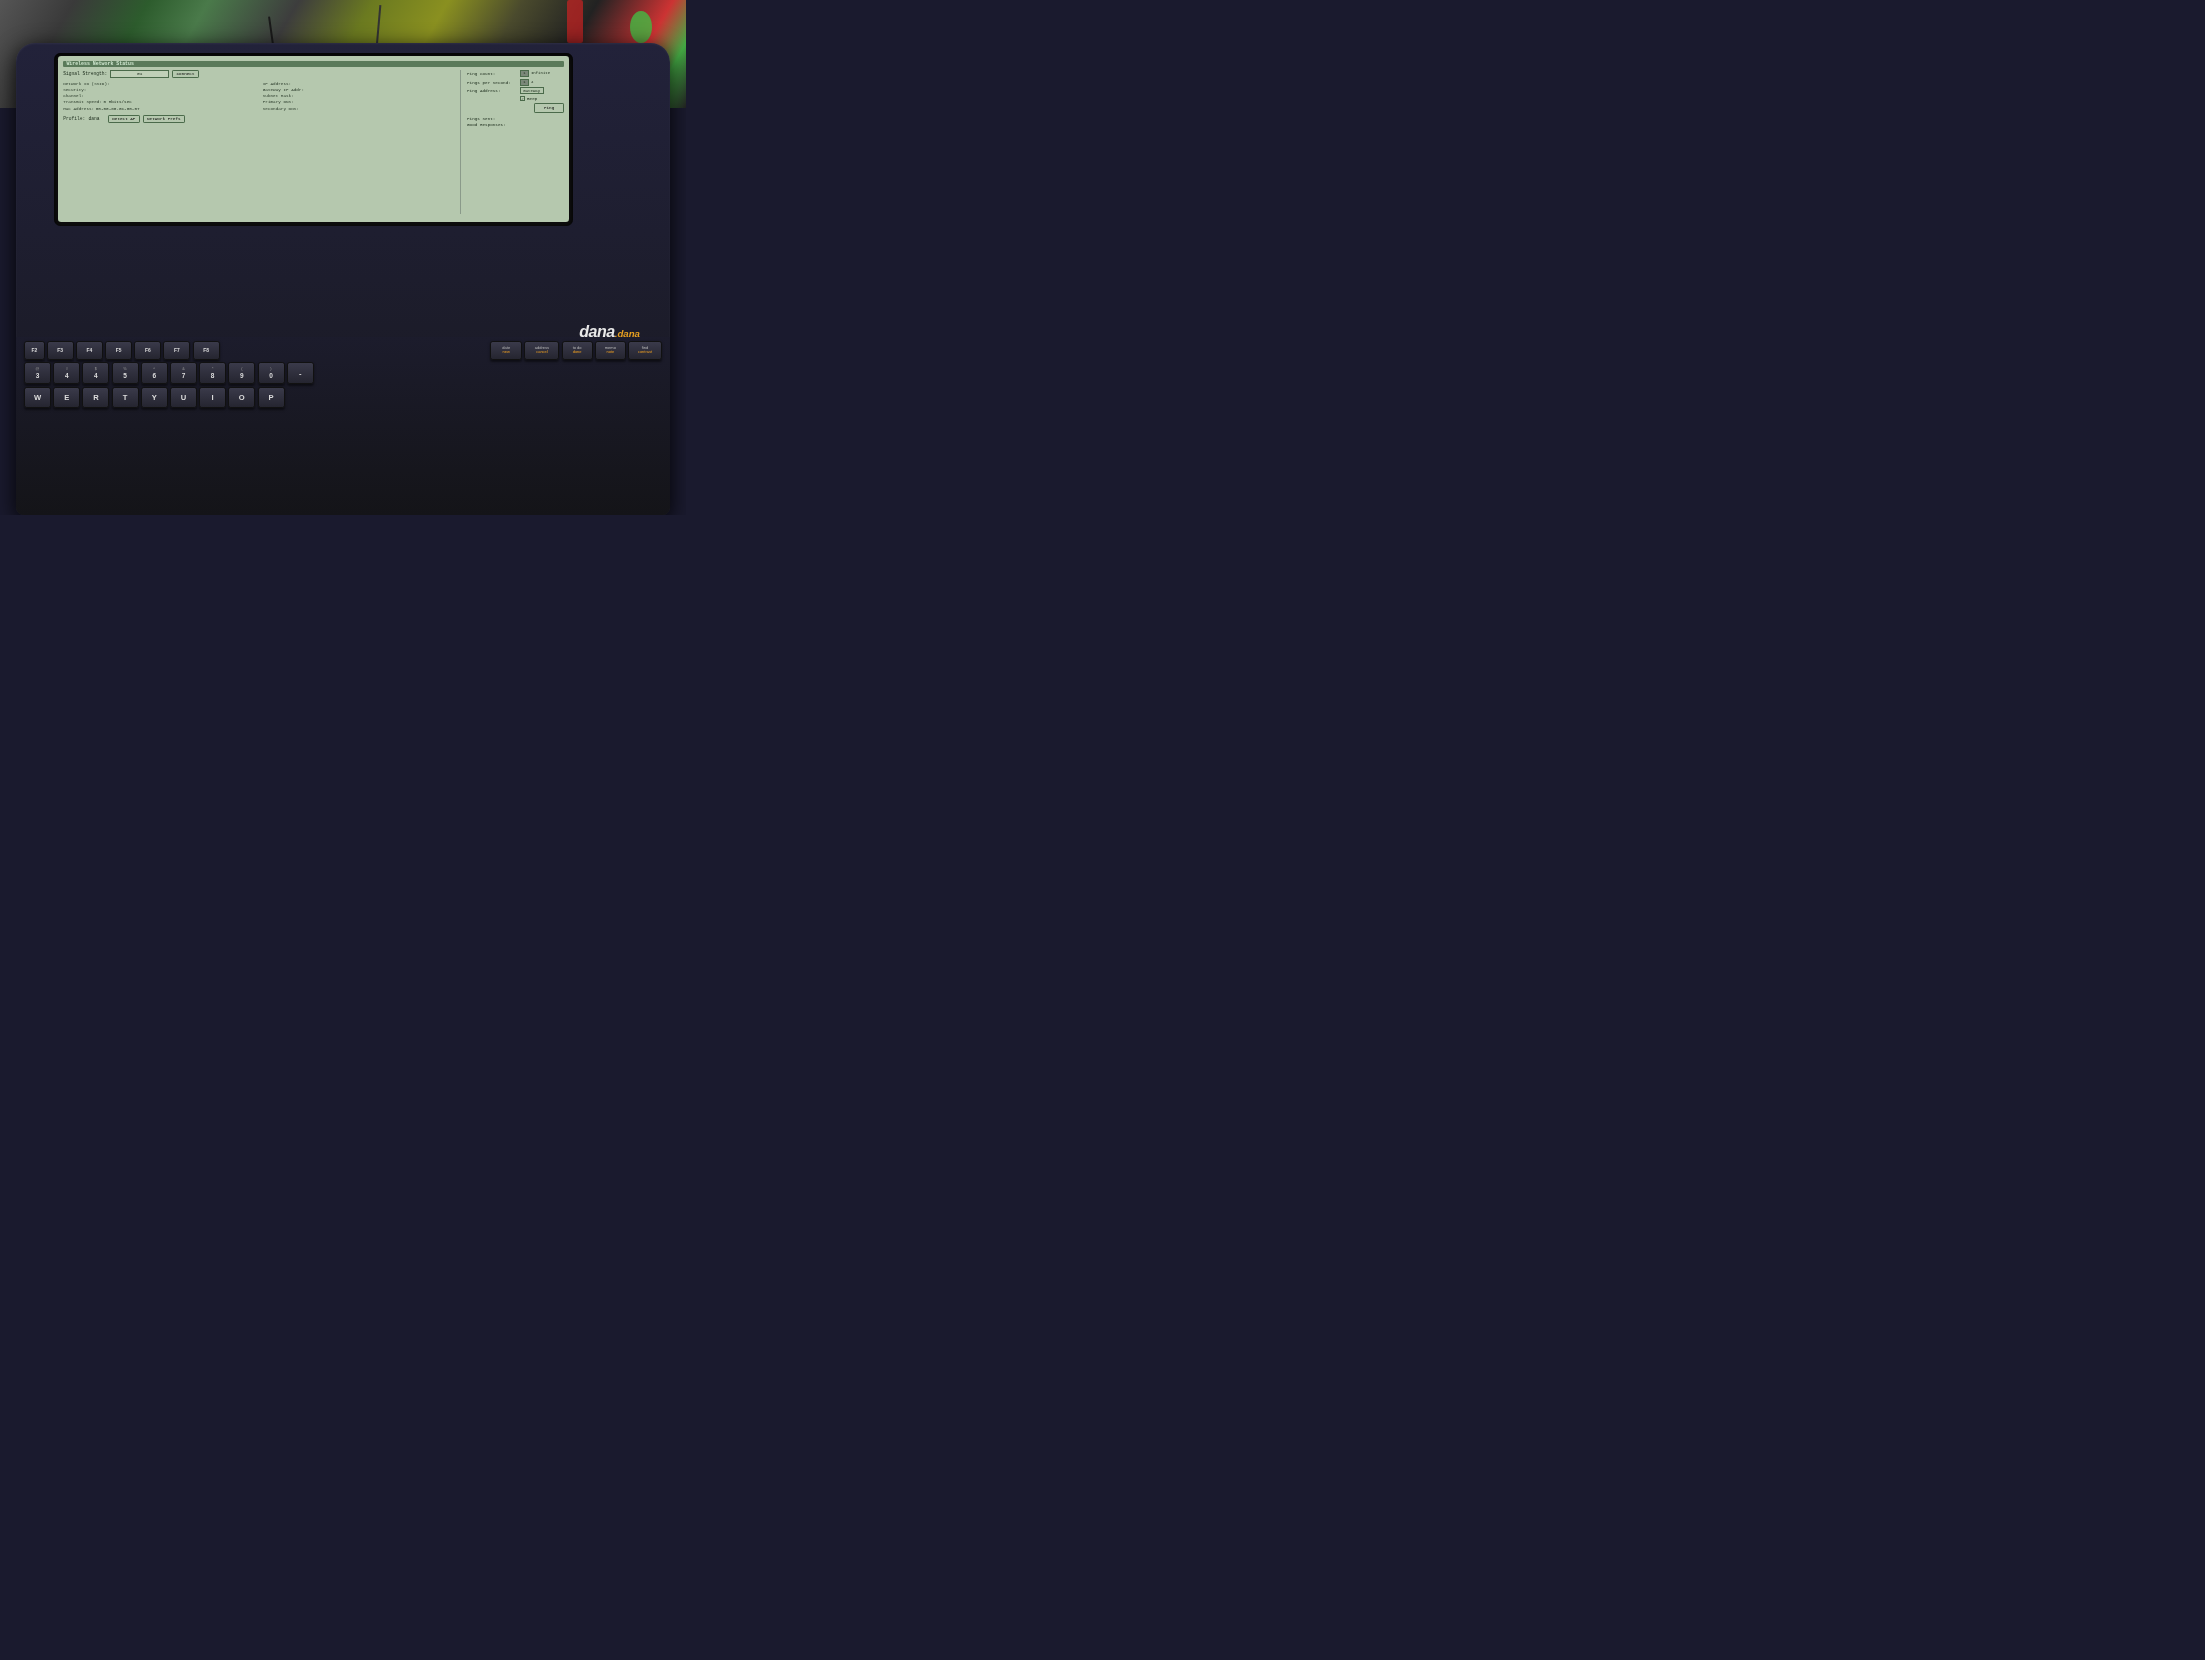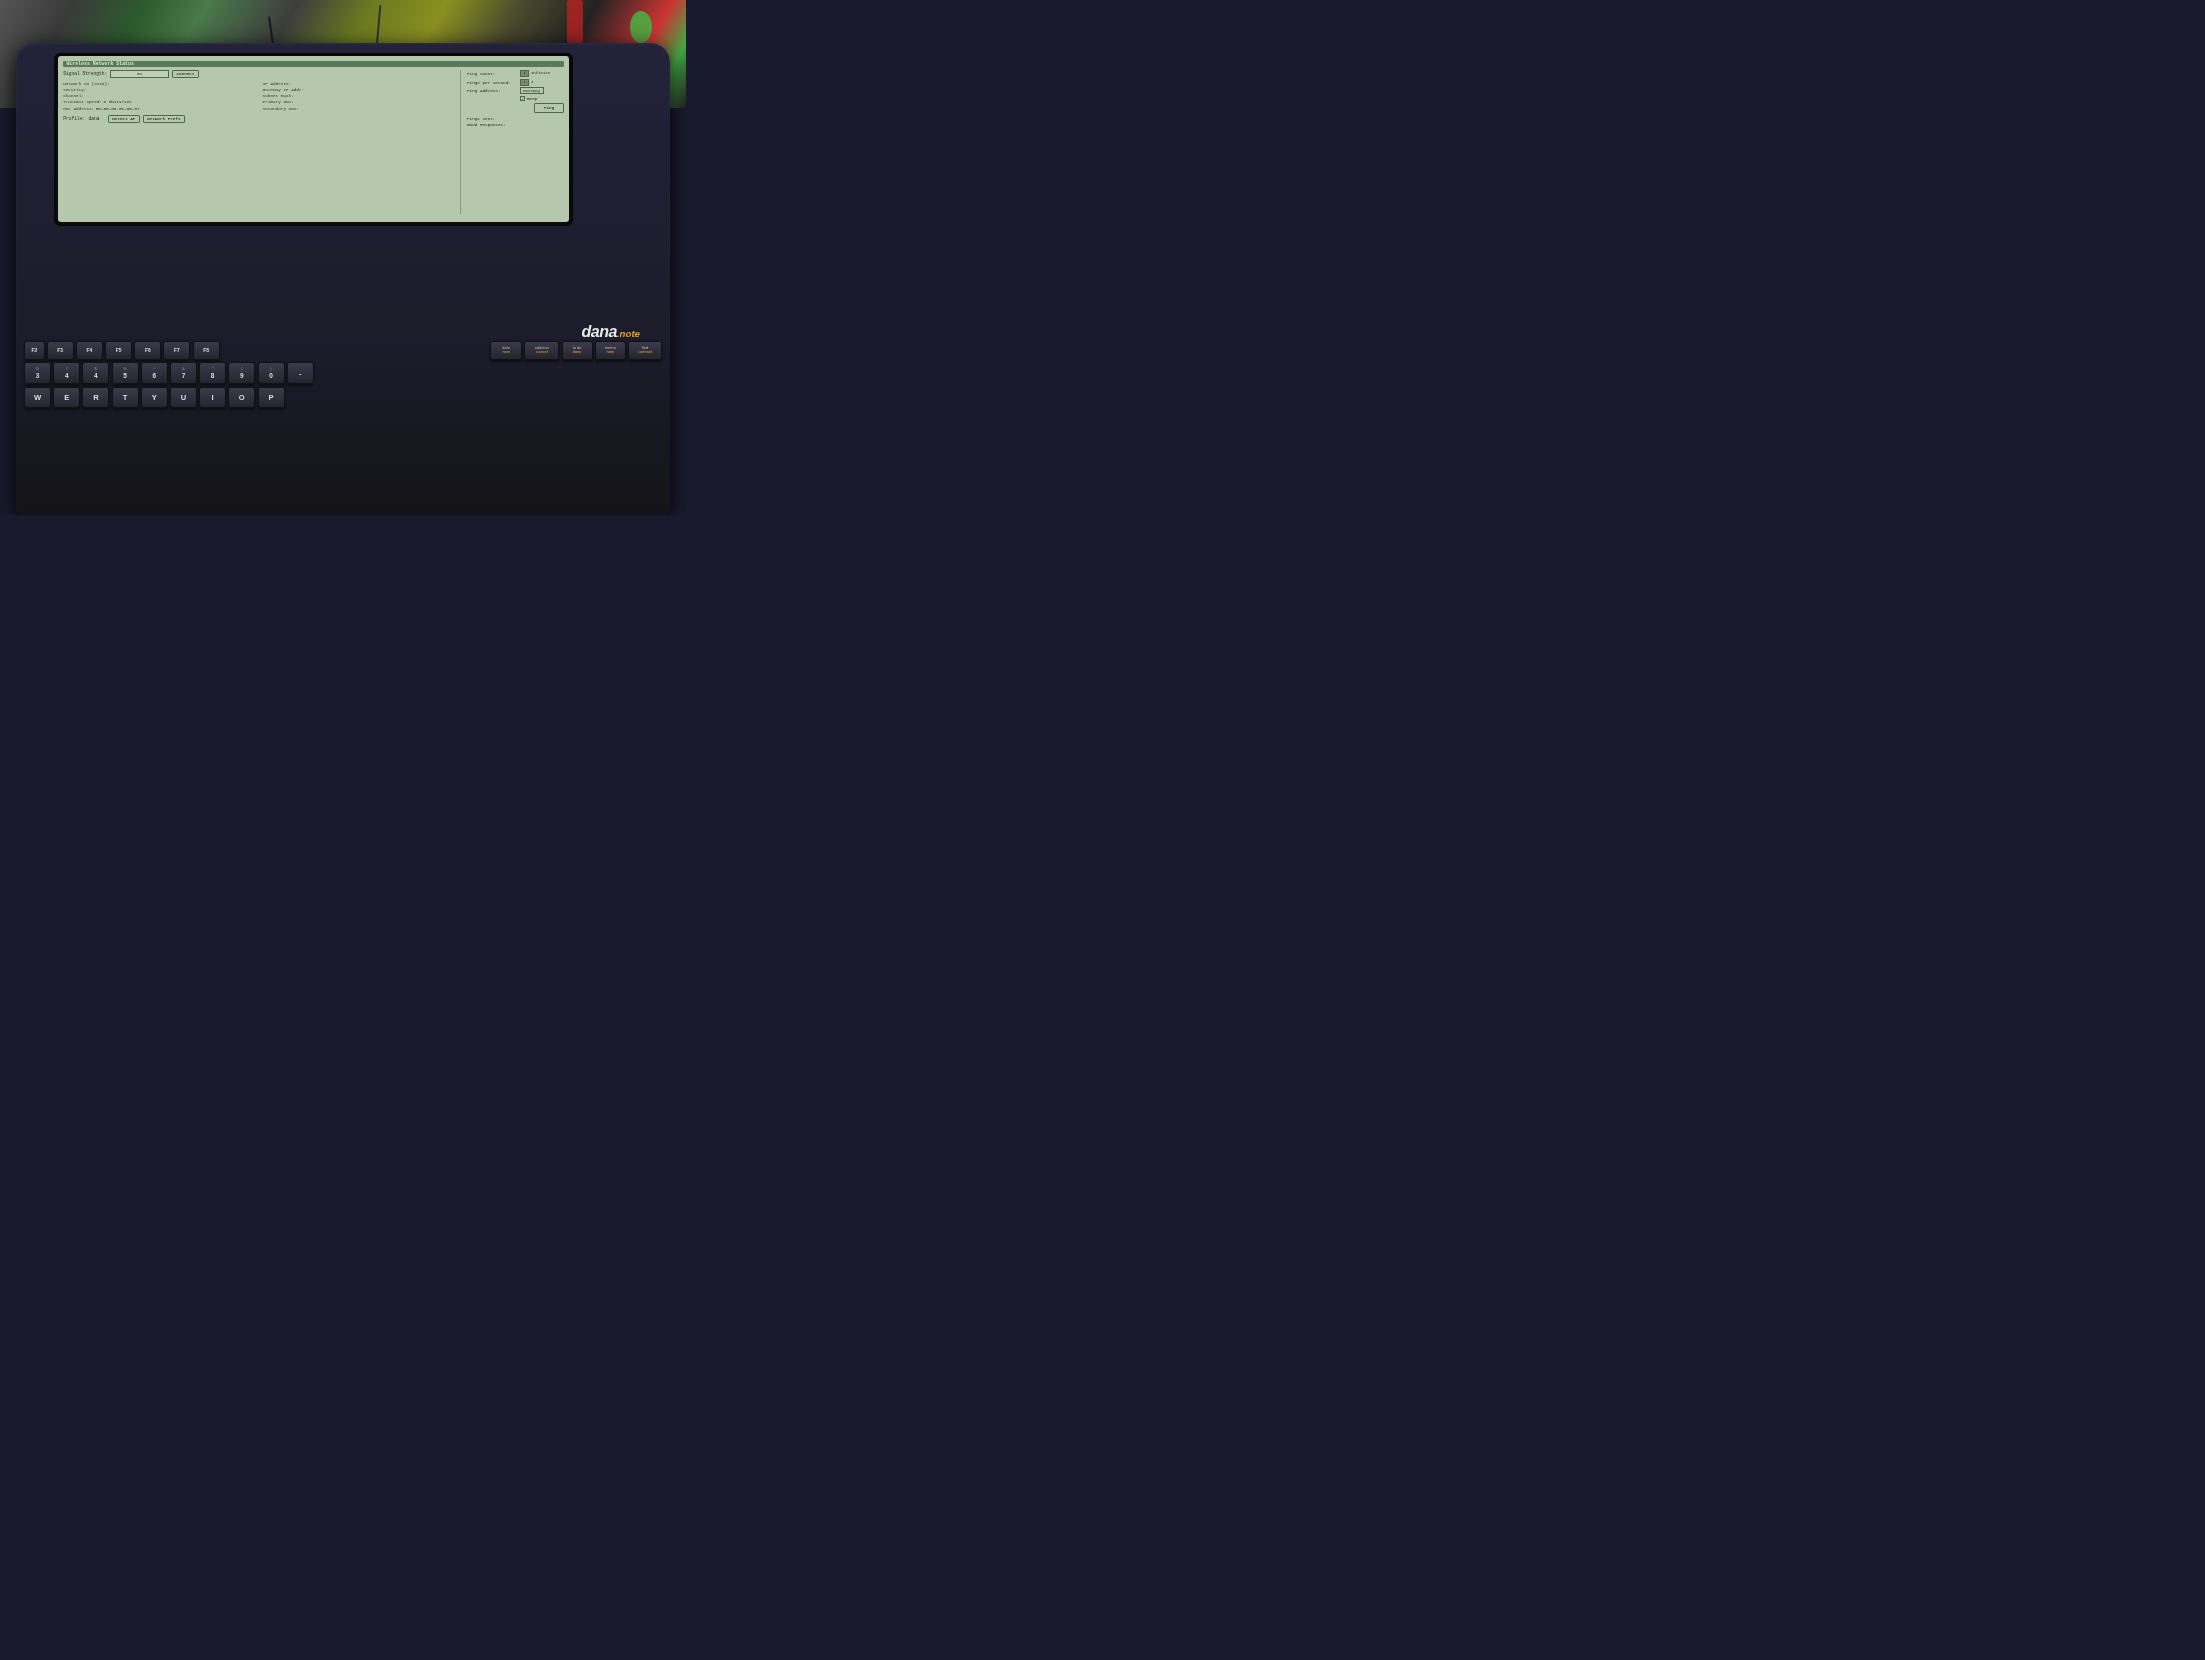--- a/index.html
+++ b/index.html
@@ -140,21 +140,21 @@
             <span></span>
           </div>
         </div>
       </div>
     </div>
   </div>
 
   <div style="position:absolute;bottom:168px;right:30px;text-align:right;">
     <div style="display:flex;align-items:baseline;justify-content:flex-end;">
       <span style="font-size:16px;font-weight:bold;color:#e8e8e8;font-family:Arial,sans-serif;letter-spacing:-0.5px;font-style:italic;">dana</span>
-      <span style="font-size:9.7px;color:#e8a020;font-weight:bold;font-style:italic;">.note</span>
+      <span style="font-size:9.7px;color:#e8a020;font-weight:bold;font-style:italic;">.dana</span>
     </div>
     <div style="font-size:5.4px;color:#aaa;text-align:right;font-family:Arial,sans-serif;">by AlphaSmart</div>
   </div>
 
   <div style="position:absolute;bottom:0;left:0;right:0;height:178px;background:linear-gradient(180deg,#1c1c2c 0%,#141418 100%);border-radius:0 0 8px 8px;padding:4.3px 8px 5.4px 8px;">
 
     <div style="display:flex;gap:2.2px;margin-bottom:2.7px;align-items:center;">
 
       <div style="background:linear-gradient(180deg,#3a3a4a,#252530);border:0.5px solid #111;border-radius:2.7px;color:#ddd;font-size:4.9px;font-weight:bold;width:20.5px;height:18.4px;display:flex;align-items:center;justify-content:center;box-shadow:0 1.1px 2.2px rgba(0,0,0,0.5);cursor:pointer;">F2</div>
       <div style="background:linear-gradient(180deg,#3a3a4a,#252530);border:0.5px solid #111;border-radius:2.7px;color:#ddd;font-size:4.9px;font-weight:bold;width:27px;height:18.4px;display:flex;align-items:center;justify-content:center;box-shadow:0 1.1px 2.2px rgba(0,0,0,0.5);cursor:pointer;">F3</div>

